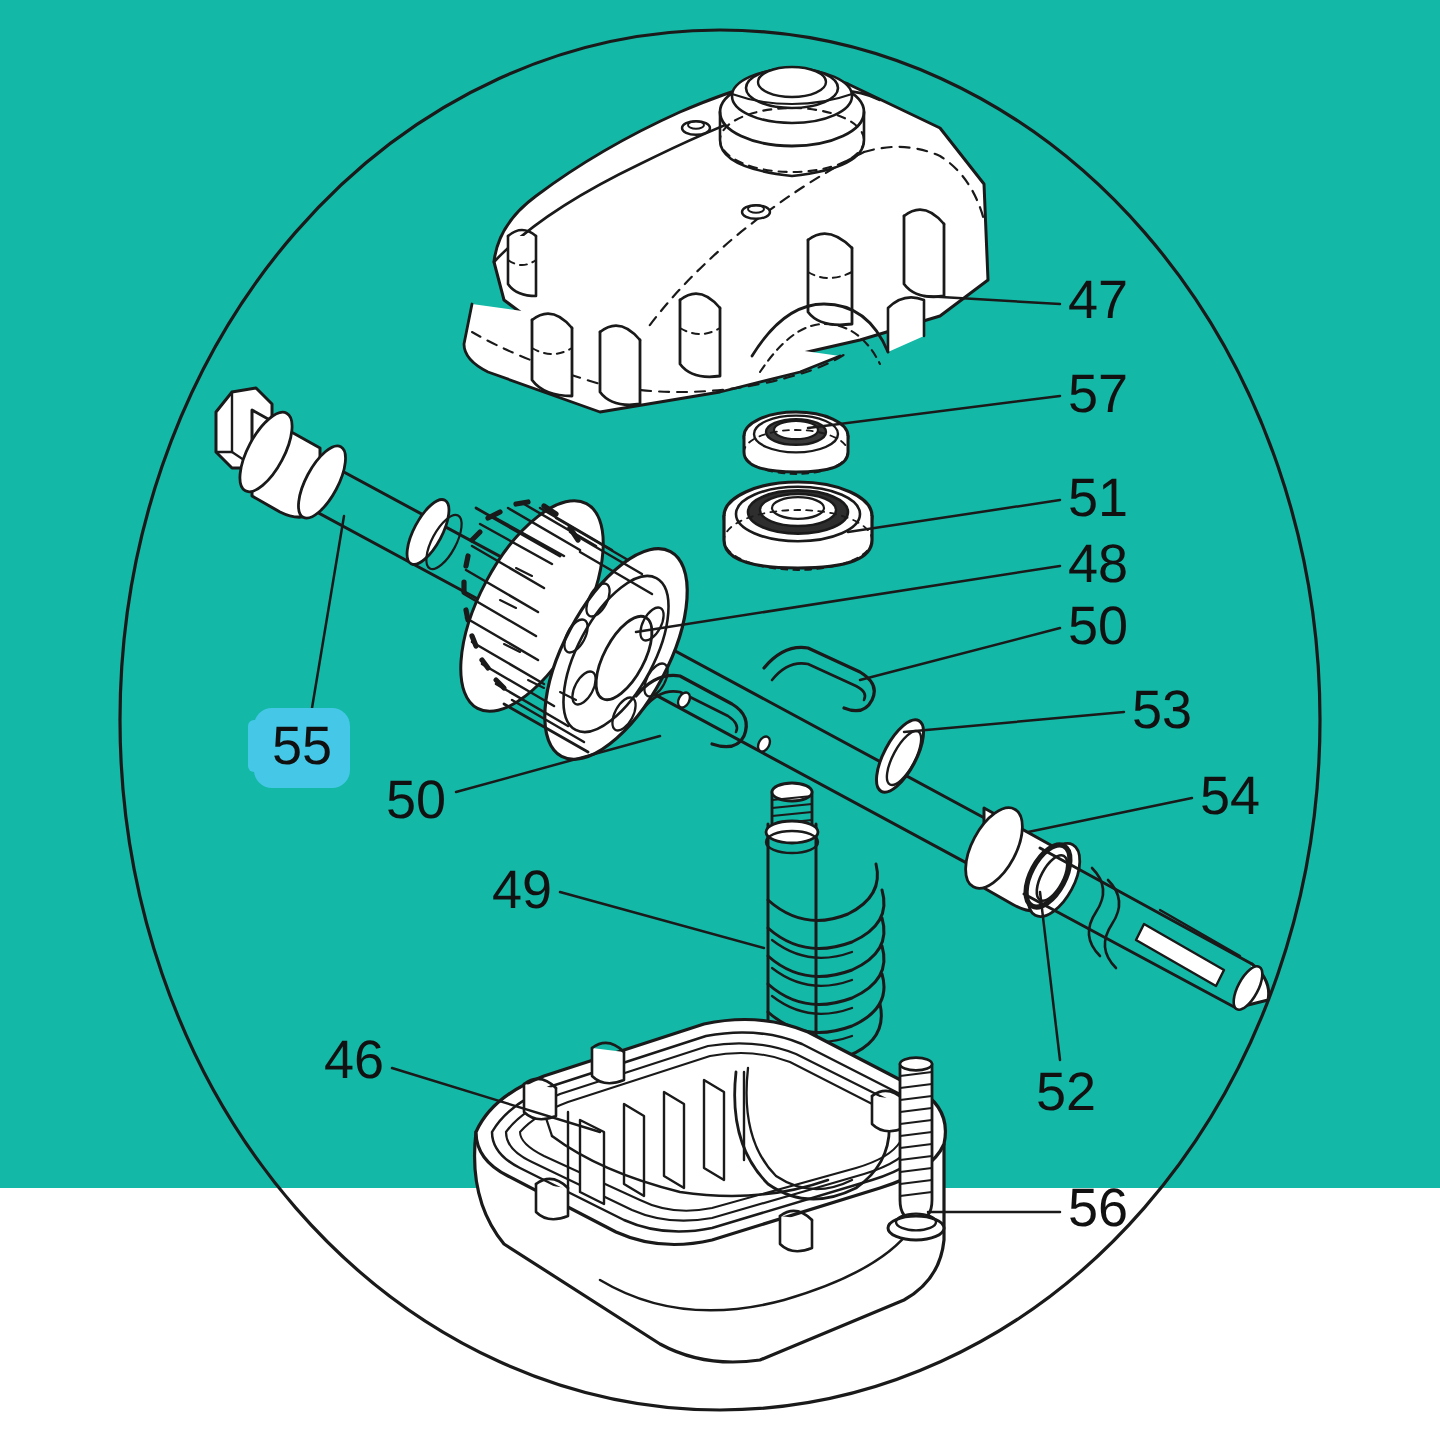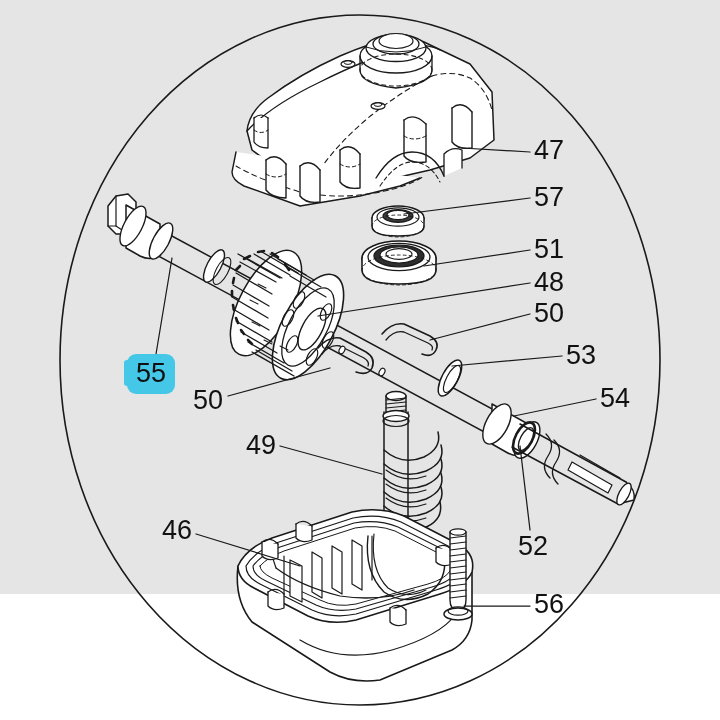--- a/index.html
+++ b/index.html
@@ -11,21 +11,21 @@
   body {
     width: 720px;
     height: 720px;
     overflow: hidden;
     font-family: "Liberation Sans", sans-serif;
   }
   #stage {
     position: relative;
     width: 720px;
     height: 594px;
-    background: #e5e5e5;
+    background: #14b8a6;
   }
   #diagram {
     position: absolute;
     left: 0;
     top: 0;
     width: 720px;
     height: 720px;
   }
   .callout-text {
     font-family: "Liberation Sans", sans-serif;

